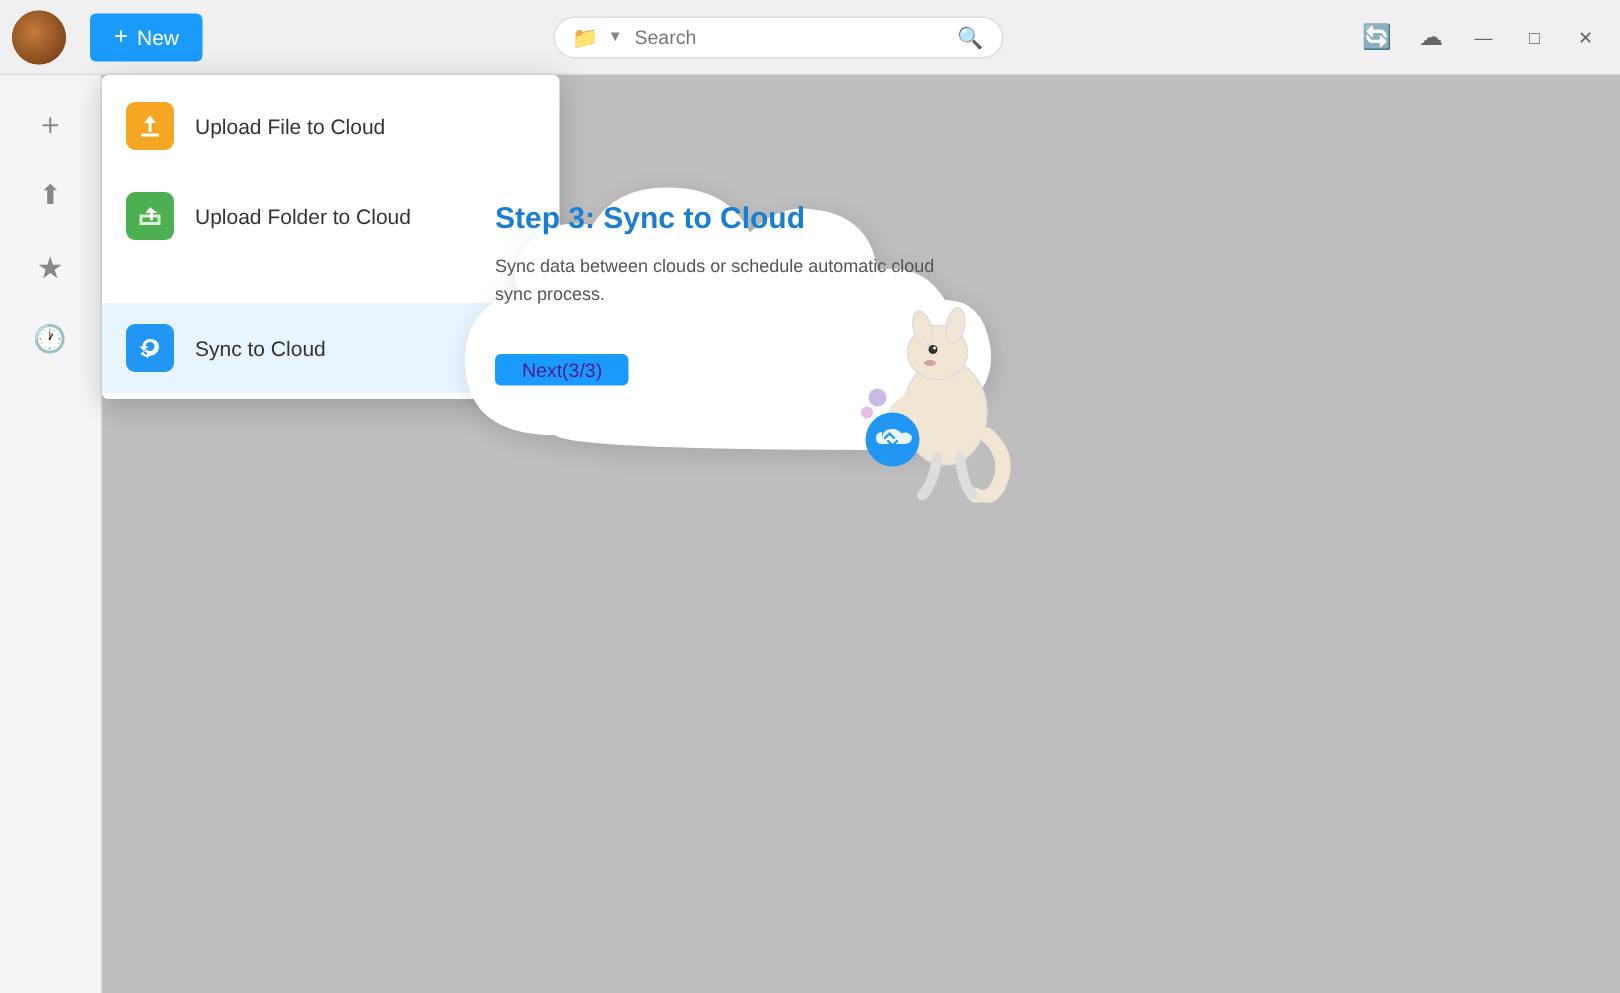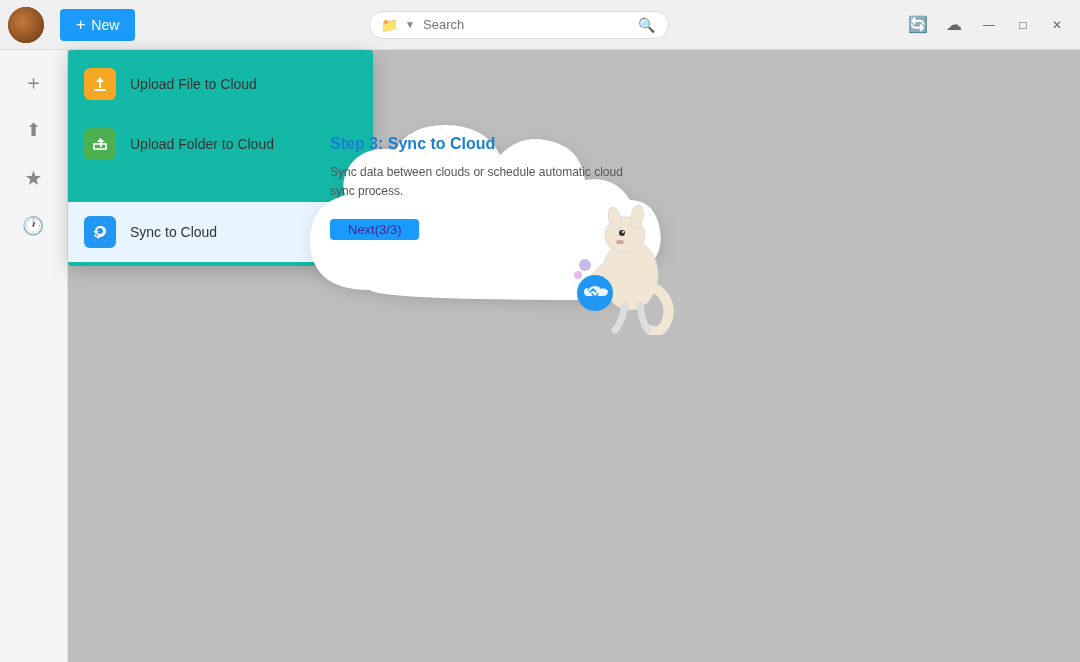--- a/index.html
+++ b/index.html
@@ -236,21 +236,21 @@
       color: #aaa;
       padding: 20px 0;
     }
 
     
     .dropdown-menu {
       position: absolute;
       top: 50px;
       left: 68px;
       width: 305px;
-      background: #14b8a6;
+      background: #ffffff;
       border-radius: 4px;
       box-shadow: 0 4px 20px rgba(0,0,0,0.2);
       z-index: 100;
       padding: 4px 0;
       overflow: hidden;
     }
 
     .menu-item {
       display: flex;
       align-items: center;
@@ -281,31 +281,31 @@
 
     .bubble-text-area {
       position: absolute;
       top: 135px;
       left: 330px;
       width: 300px;
       z-index: 201;
     }
 
     .bubble-title {
-      font-size: 16px;
+      font-size: 20px;
       font-weight: 700;
       color: #1a7fd4;
       margin-bottom: 10px;
     }
 
     .bubble-desc {
       font-size: 12px;
       color: #555;
       line-height: 1.6;
-      margin-bottom: 18px;
+      margin-bottom: 30px;
     }
 
     .next-btn {
       background: #1a9bfc;
       color: #4c1d95;
       border: none;
       border-radius: 4px;
       padding: 3px 18px;
       font-size: 13px;
       cursor: pointer;

